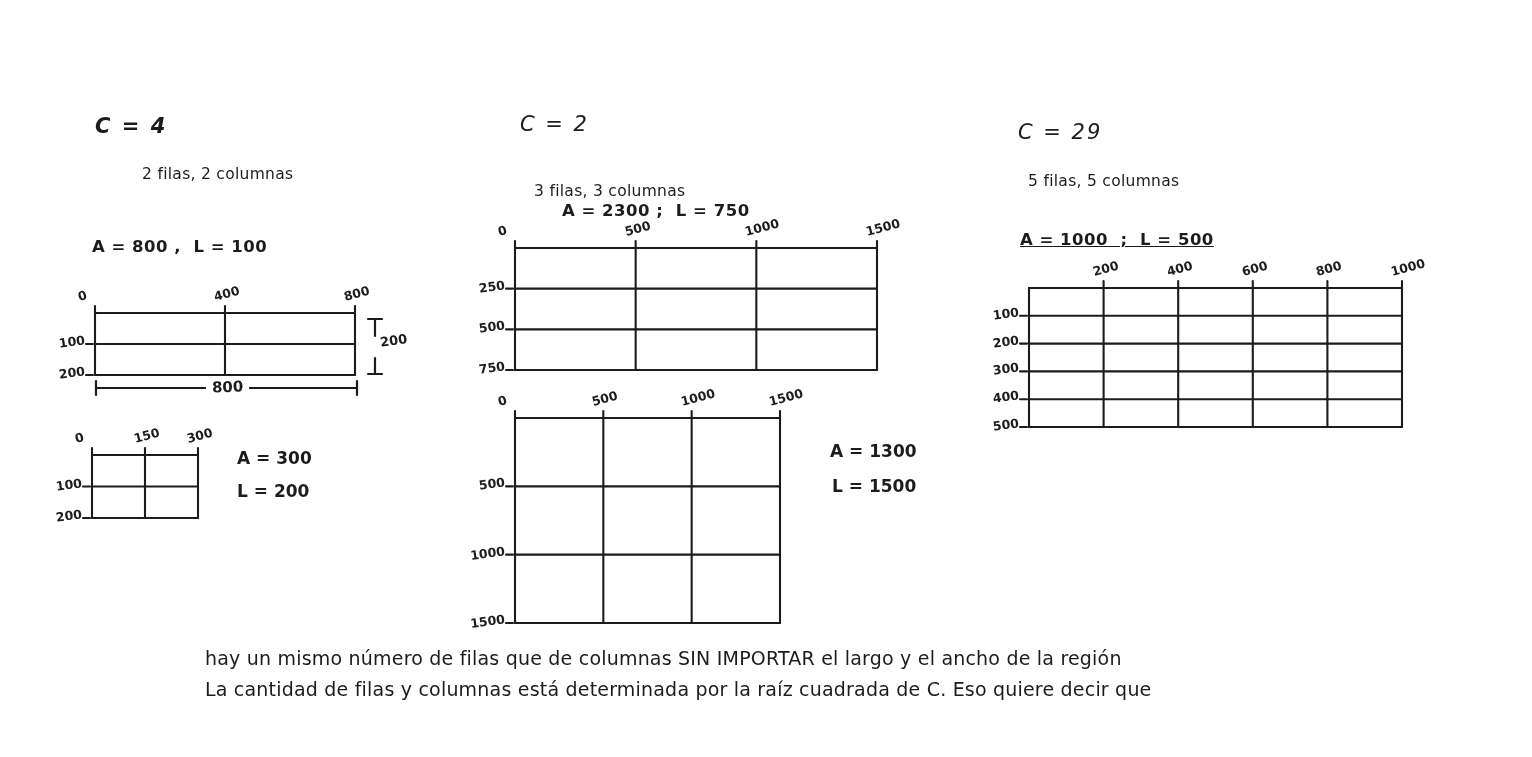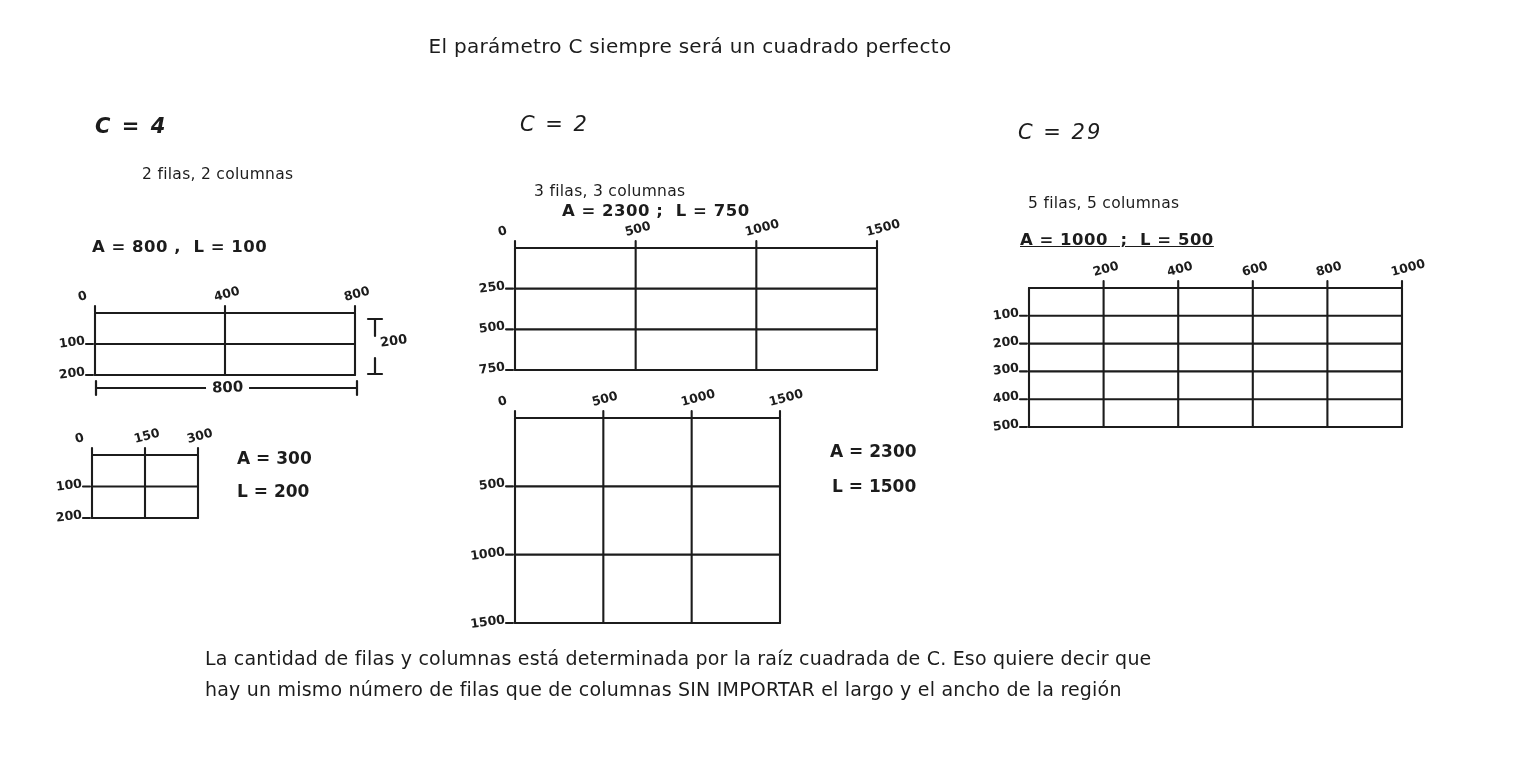--- a/index.html
+++ b/index.html
@@ -37,21 +37,20 @@
     font-size:15px;font-weight:bold;background:#ffffff;
     padding:0 6px;transform:rotate(-2deg);
   }
   .footer{left:205px;top:643px;width:1100px;font-size:19px;line-height:31px;letter-spacing:0.2px;}
 </style>
 </head>
 <body>
 
 <div id="canvas">
 
-  <div class="abs title">El parámetro C siempre será un cuadrado perfecto</div>
 
   <div class="abs c-label" style="left:95px;top:114px;font-weight:bold;">C = 4</div>
   <div class="abs dims" style="left:134px;top:165px;margin-left:8px;">2 filas, 2 columnas</div>
   <div class="abs params" style="left:92px;top:237px;">A = 800 ,  L = 100</div>
 
   <div class="grid-box" style="left:95px;top:313px;width:260px;height:62px;">
       <svg width="288" height="90" style="position: absolute; left: -14px; top: -14px; overflow: visible;">
         <line x1="14" y1="14" x2="274" y2="14" stroke="#1c1c1c" stroke-width="2.1" stroke-linecap="round"></line>
         <line x1="14" y1="76" x2="274" y2="76" stroke="#1c1c1c" stroke-width="2.1" stroke-linecap="round"></line>
         <line x1="14" y1="14" x2="14" y2="76" stroke="#1c1c1c" stroke-width="2.1" stroke-linecap="round"></line>
@@ -159,25 +158,25 @@
         <line x1="12" y1="219" x2="5" y2="219" stroke="#1c1c1c" stroke-width="2.1" stroke-linecap="round"></line>
       </svg>
       <span class="x-lab" style="left: -15px;">0</span>
       <span class="x-lab" style="left: 79.3245px;">500</span>
       <span class="x-lab" style="left: 167.675px;">1000</span>
       <span class="x-lab" style="left: 256px;">1500</span>
       <span class="y-lab" style="top: 59.3265px;">500</span>
       <span class="y-lab" style="top: 127.673px;">1000</span>
       <span class="y-lab" style="top: 196px;">1500</span>
     </div>
-  <div class="abs side-param" style="left:830px;top:441px;">A = 2300</div>
+  <div class="abs side-param" style="left:830px;top:441px;">A = 1300</div>
   <div class="abs side-param" style="left:832px;top:476px;">L = 1500</div>
 
   <div class="abs c-label" style="left:1018px;top:120px;">C = 29</div>
-  <div class="abs dims" style="left:1028px;top:172px;margin-top:22px;">5 filas, 5 columnas</div>
+  <div class="abs dims" style="left:1028px;top:172px;">5 filas, 5 columnas</div>
   <div class="abs params" style="left:1020px;top:230px;text-decoration:underline;">A = 1000  ;  L = 500</div>
 
   <div class="grid-box" style="left:1029px;top:288px;width:373px;height:139px;">
       <svg width="401" height="167" style="position: absolute; left: -14px; top: -14px; overflow: visible;">
         <line x1="14" y1="14" x2="387" y2="14" stroke="#1c1c1c" stroke-width="2.1" stroke-linecap="round"></line>
         <line x1="14" y1="153" x2="387" y2="153" stroke="#1c1c1c" stroke-width="2.1" stroke-linecap="round"></line>
         <line x1="14" y1="14" x2="14" y2="153" stroke="#1c1c1c" stroke-width="2.1" stroke-linecap="round"></line>
         <line x1="387" y1="14" x2="387" y2="153" stroke="#1c1c1c" stroke-width="2.1" stroke-linecap="round"></line>
         <line x1="88.6" y1="14" x2="88.6" y2="153" stroke="#1c1c1c" stroke-width="2.1" stroke-linecap="round"></line>
         <line x1="163.2" y1="14" x2="163.2" y2="153" stroke="#1c1c1c" stroke-width="2.1" stroke-linecap="round"></line>
@@ -204,17 +203,17 @@
       <span class="x-lab" style="left: 289.4px;">800</span>
       <span class="x-lab" style="left: 364px;">1000</span>
       <span class="y-lab" style="top: 18.8px;">100</span>
       <span class="y-lab" style="top: 46.6px;">200</span>
       <span class="y-lab" style="top: 74.4px;">300</span>
       <span class="y-lab" style="top: 102.2px;">400</span>
       <span class="y-lab" style="top: 130px;">500</span>
     </div>
 
   <div class="abs footer">
+    <div>hay un mismo número de filas que de columnas SIN IMPORTAR el largo y el ancho de la región</div>
     <div>La cantidad de filas y columnas está determinada por la raíz cuadrada de C. Eso quiere decir que</div>
-    <div>hay un mismo número de filas que de columnas SIN IMPORTAR el largo y el ancho de la región</div>
   </div>
 
 </div>
 
 </body></html>

